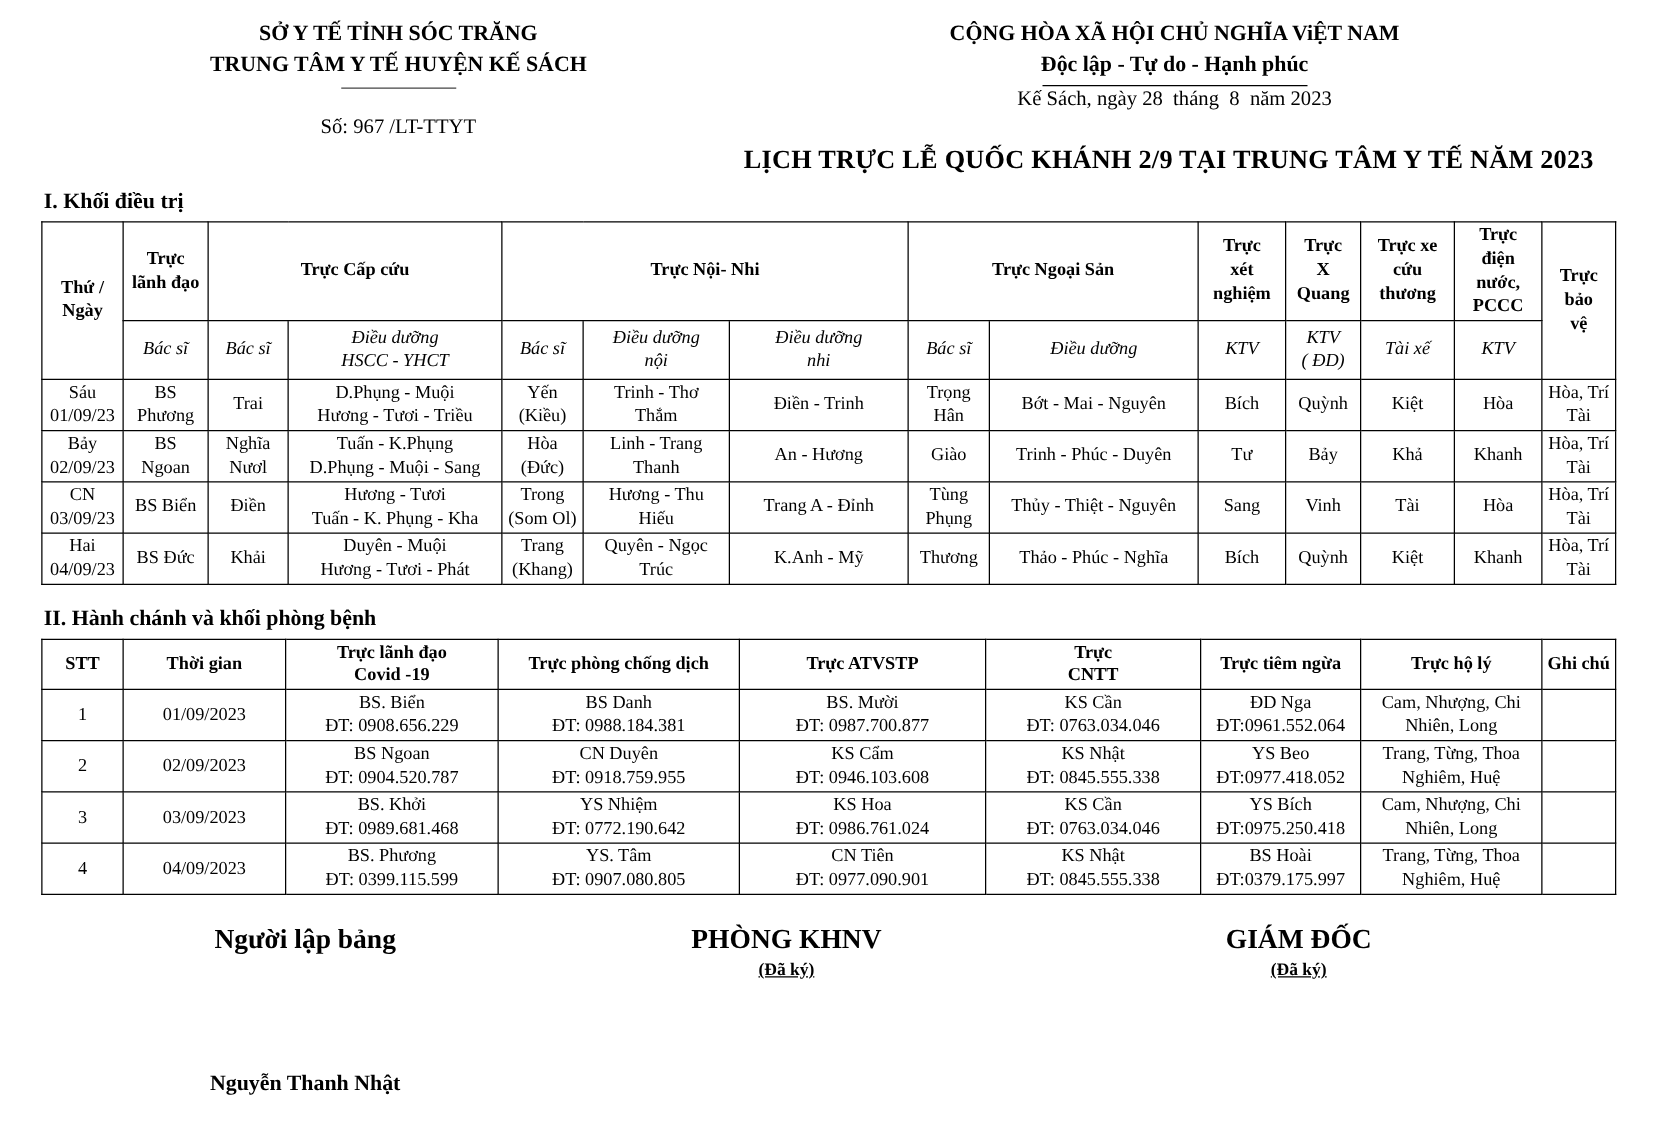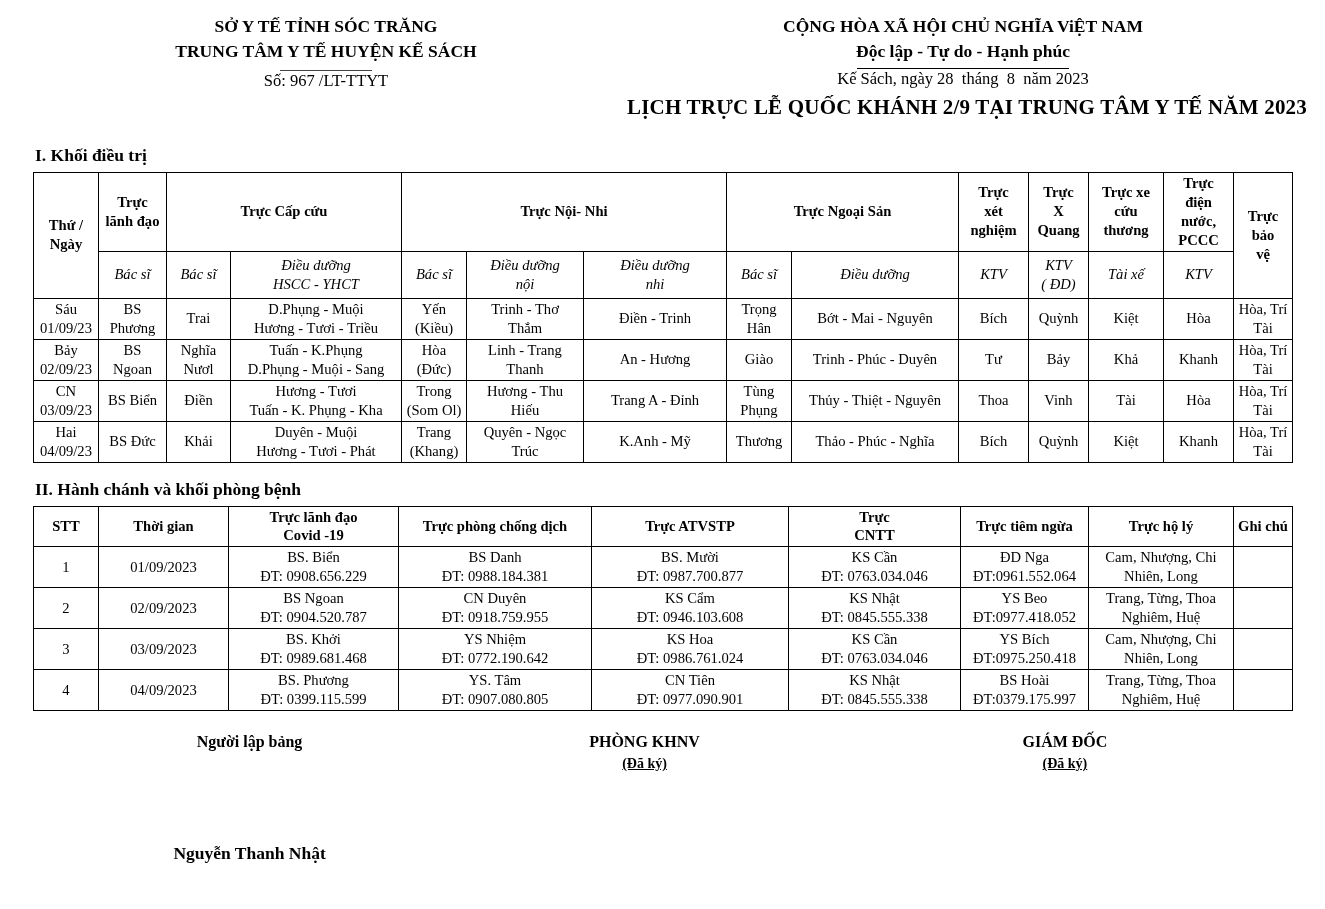--- a/index.html
+++ b/index.html
@@ -1,35 +1,35 @@
 <!DOCTYPE html>
 <html lang="vi"><head>
 <meta charset="utf-8">
 <style>
   html,body{margin:0;padding:0;background:#ffffff;}
   body{
     width:1325px;height:909px;overflow:hidden;
     font-family:"Liberation Serif","DejaVu Serif",serif;
     color:#000;
   }
-  .page{padding:14px 18px 0 33px;}
+  .page{padding:14px 50px 0 33px;}
 
   
   .letterhead{display:flex;width:100%;}
   .lh-left{width:46%;text-align:center;}
   .lh-right{width:54%;text-align:center;}
   .org-line{font-weight:bold;font-size:17.5px;line-height:1.45;}
   .rule-short{width:92px;border-top:1.6px solid #444;margin:5px auto 0 auto;}
   .rule-long{width:212px;border-top:1.6px solid #000;margin:3px auto 0 auto;}
-  .doc-number{font-size:16.5px;}
+  .doc-number{font-size:16.5px;margin-top:20px;}
   .place-date{font-size:16.5px;white-space:pre;}
 
   
   .doc-title{text-align:right;font-weight:bold;font-size:21px;margin-top:4px;letter-spacing:.2px;}
-  .section-heading{font-weight:bold;font-size:17.5px;margin:25px 0 6px 2px;}
+  .section-heading{font-weight:bold;font-size:17.5px;margin:10px 0 6px 2px;}
 
   
   table{border-collapse:collapse;table-layout:fixed;width:1259px;}
   th,td{
     border:1.6px solid #000;
     text-align:center;vertical-align:middle;
     padding:1px 2px;
     font-size:14.6px;line-height:1.3;
     white-space:pre-line;
     overflow:hidden;
@@ -43,21 +43,21 @@
   #table2 thead tr{height:40px;}
   #table2 thead th{font-weight:bold;}
   #table2 tbody tr{height:40px;}
 
   
   .sign-block{display:flex;margin-top:22px;}
   .sign-col{text-align:center;}
   .sign-col.c1{width:34%;}
   .sign-col.c2{width:28%;}
   .sign-col.c3{width:38%;}
-  .sign-title{font-weight:bold;font-size:16px;}
+  .sign-title{font-weight:bold;font-size:22px;}
   .sign-signed{font-weight:bold;font-size:14px;margin-top:5px;min-height:21px;text-decoration:underline;}
   .sign-name{font-weight:bold;font-size:17.5px;margin-top:66px;}
 </style>
 </head>
 <body>
 
 <div class="page">
 
   <div class="letterhead">
     <div class="lh-left">
@@ -195,21 +195,21 @@
           <td>Hương - Tươi
 Tuấn - K. Phụng - Kha</td>
           <td>Trong
 (Som Ol)</td>
           <td>Hương - Thu
 Hiếu</td>
           <td>Trang A - Đỉnh</td>
           <td>Tùng
 Phụng</td>
           <td>Thủy - Thiệt - Nguyên</td>
-          <td>Thoa</td>
+          <td>Sang</td>
           <td>Vinh</td>
           <td>Tài</td>
           <td>Hòa</td>
           <td>Hòa, Trí
 Tài</td>
         </tr>
         <tr>
           <td>Hai
 04/09/23</td>
           <td>BS Đức</td>

